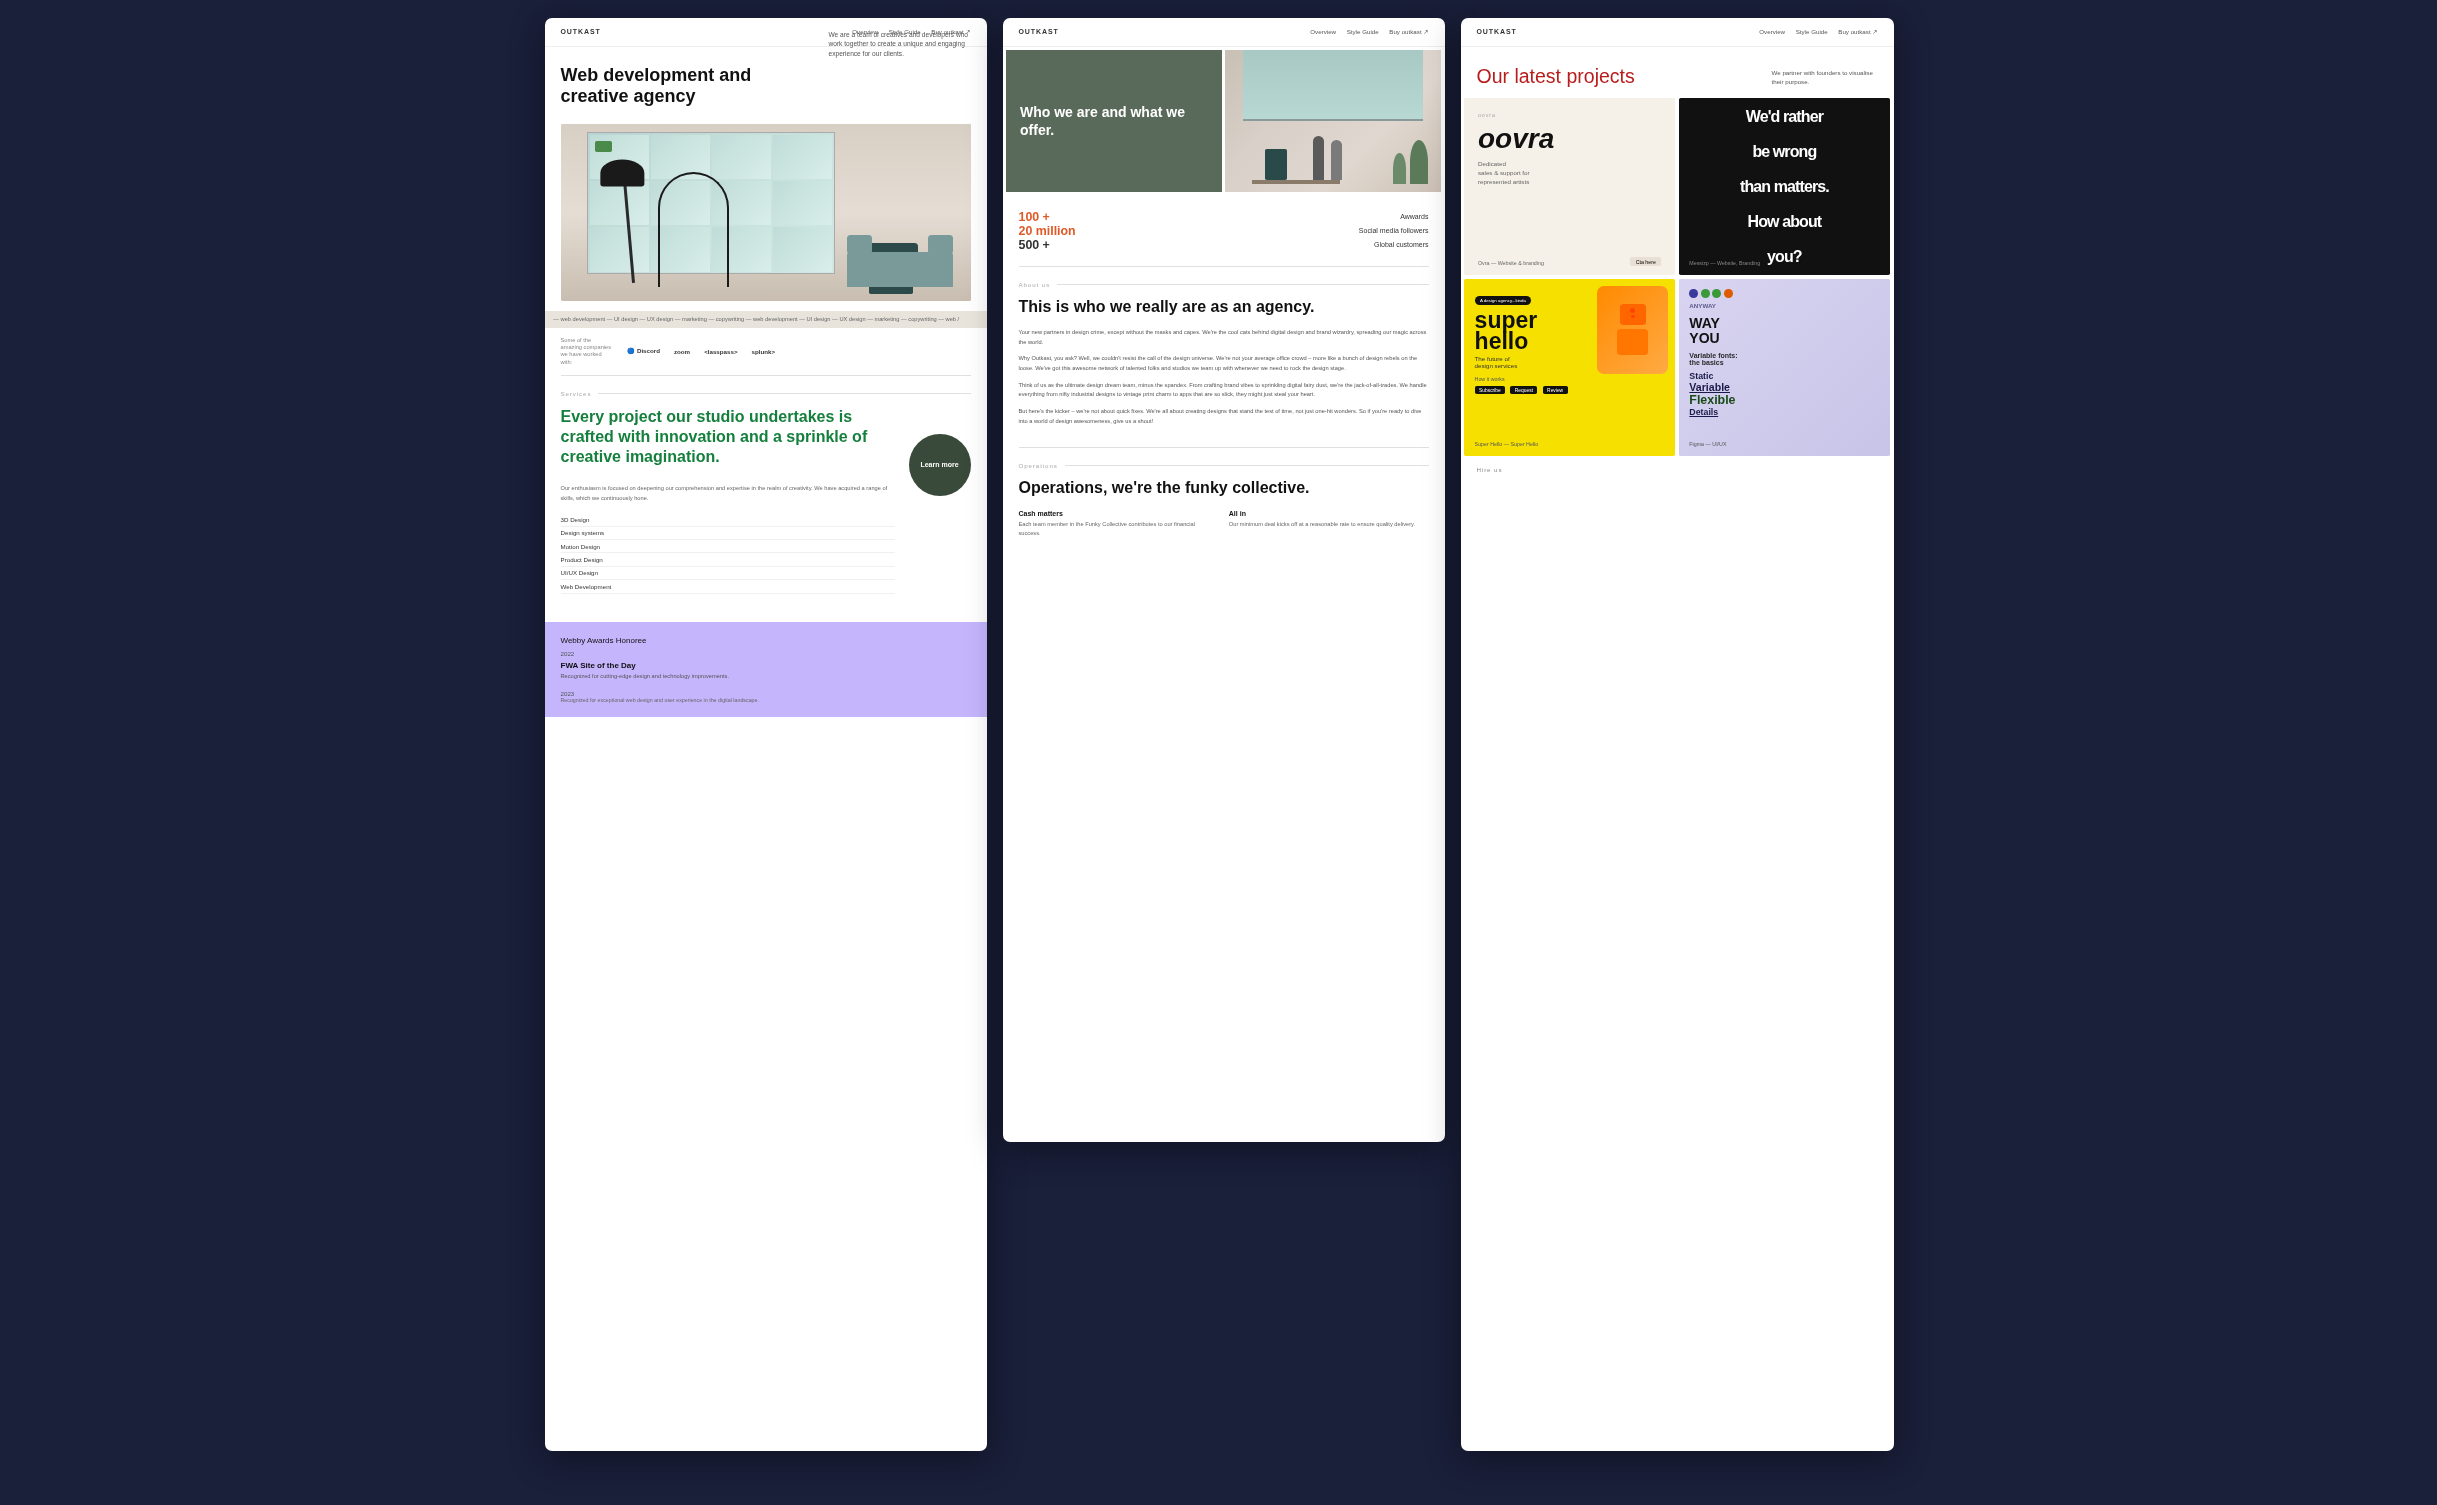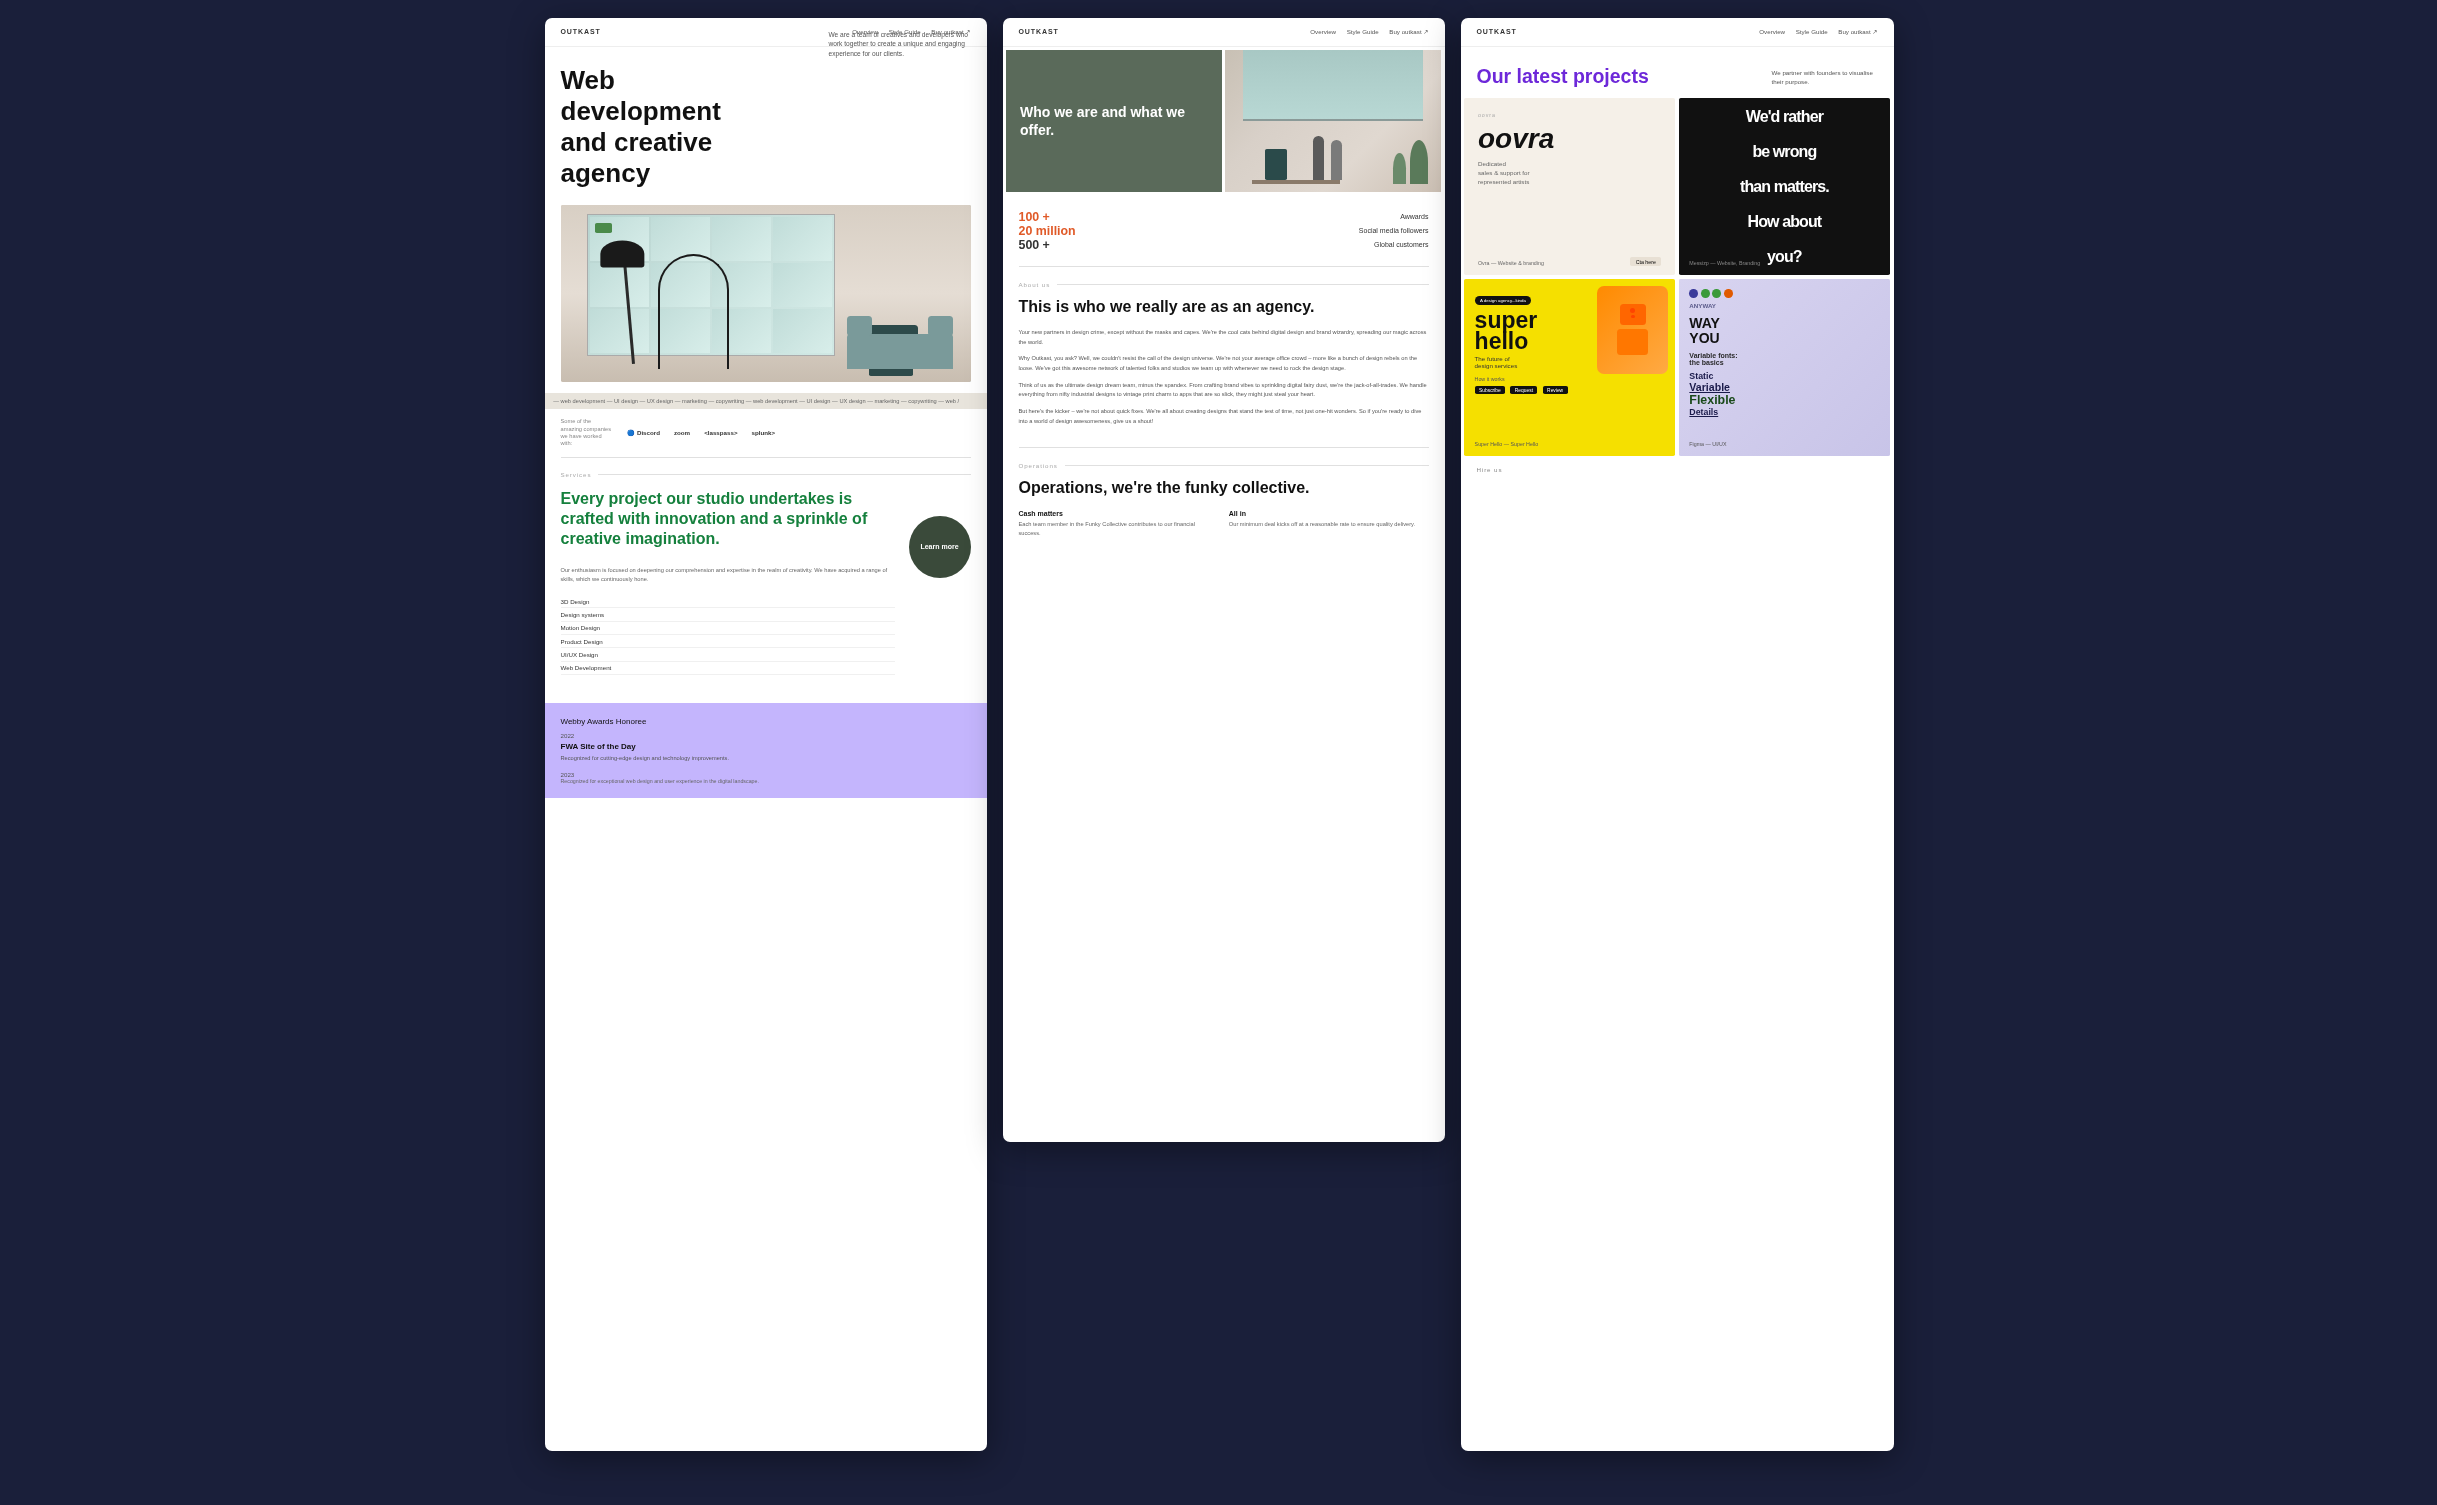--- a/index.html
+++ b/index.html
@@ -60,21 +60,21 @@
       border-bottom: 0.9px solid #eee;
     }
     .p1-nav-brand { font-weight: 700; font-size: 7px; letter-spacing: 0.9px; }
     .p1-nav-links { display: flex; gap: 10.6px; font-size: 6.2px; color: #555; }
     .p1-nav-links span { cursor: pointer; }
 
     .p1-hero {
       padding: 17.7px 16px 10.6px;
     }
     .p1-hero h1 {
-      font-size: 26px;
+      font-size: 18px;
       font-weight: 700;
       line-height: 1.2;
       color: #111;
       margin-bottom: 8.8px;
       max-width: 195px;
     }
     .p1-hero-desc {
       font-size: 6.6px;
       color: #555;
       line-height: 1.5;
@@ -425,22 +425,22 @@
     .p3-nav-links { display: flex; gap: 10.6px; font-size: 6.2px; color: #555; }
 
     .p3-header {
       display: flex;
       justify-content: space-between;
       align-items: flex-start;
       padding: 17.7px 16px 10.6px;
     }
     .p3-header h1 {
       font-size: 19.5px;
-      font-weight: 700;
-      color: #6d28d9;
+      font-weight: 400;
+      color: #b91c1c;
     }
     .p3-header-desc {
       font-size: 6.2px;
       color: #555;
       max-width: 106px;
       line-height: 1.5;
       margin-top: 3.5px;
     }
 
     .p3-projects-grid {

